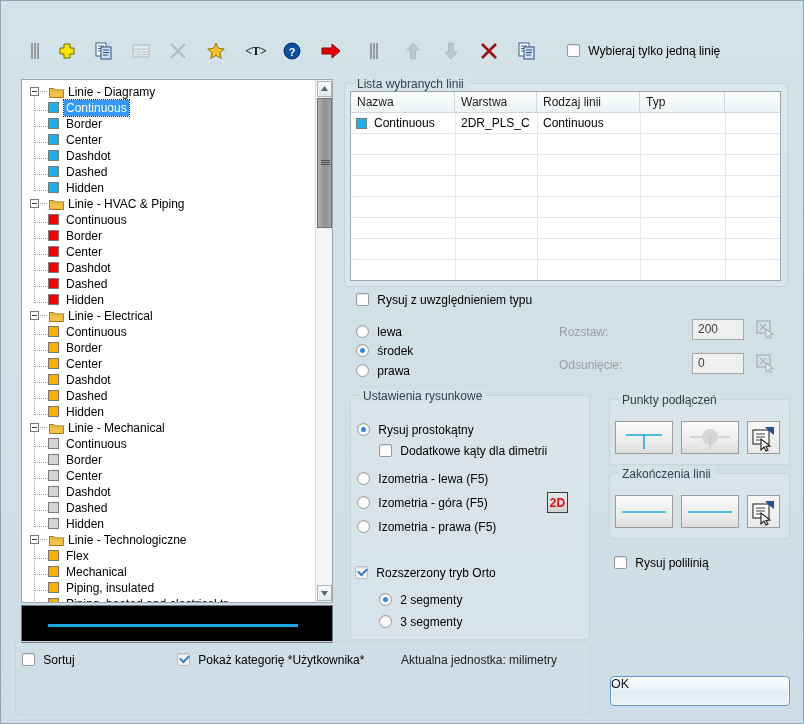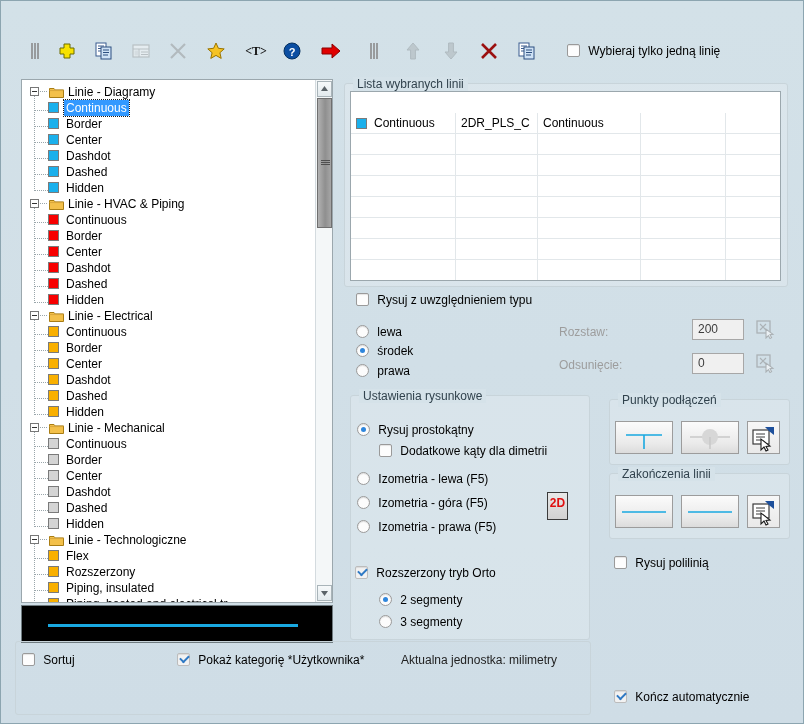--- a/index.html
+++ b/index.html
@@ -190,21 +190,21 @@
   .pickbtn { position:absolute; width:20px; height:20px; cursor:pointer; }
   
   .ibtn {
     position:absolute;
     background:linear-gradient(180deg,#fbfbfb,#eaeaea 70%,#dcdcdc);
     border:1px solid #9c9c9c;
     cursor:pointer;
   }
   .ibtn.flat { background:linear-gradient(180deg,#f7f7f7,#e9e9e9); }
   .badge2d {
-    position:absolute; width:21px; height:28px;
+    position:absolute; width:21px; height:21px;
     background:linear-gradient(180deg,#e8e8e8,#d2d2d2);
     border:1px solid #3b3b3b;
     color:#e01010; font-weight:bold; font-size:12px;
     text-align:center; line-height:20px;
   }
   
   .bottom-panel {
     position:absolute; left:14px; top:640px; width:576px; height:74px;
     border:1px solid #c8d4da; border-radius:3px;
   }
@@ -494,21 +494,21 @@
         </div>
         <div class="dotted-v" style="left: 12px; top: 464px; height: 64px;"></div>
         <div class="trow" style="top: 468px;">
           <div class="dotted-h" style="left: 13px; top: 10px; width: 14px;"></div>
           <div class="swatch" style="left: 26px; background: rgb(249, 176, 0);"></div>
           <div class="tlabel" style="left: 44px;">Flex</div>
         </div>
         <div class="trow" style="top: 484px;">
           <div class="dotted-h" style="left: 13px; top: 10px; width: 14px;"></div>
           <div class="swatch" style="left: 26px; background: rgb(249, 176, 0);"></div>
-          <div class="tlabel" style="left: 44px;">Rozszerzony</div>
+          <div class="tlabel" style="left: 44px;">Mechanical</div>
         </div>
         <div class="trow" style="top: 500px;">
           <div class="dotted-h" style="left: 13px; top: 10px; width: 14px;"></div>
           <div class="swatch" style="left: 26px; background: rgb(249, 176, 0);"></div>
           <div class="tlabel" style="left: 44px;">Piping, insulated</div>
         </div>
         <div class="trow" style="top: 516px;">
           <div class="swatch" style="left: 26px; background: rgb(249, 176, 0);"></div>
           <div class="tlabel" style="left: 44px;">Piping, heated and electrical tr.</div>
         </div>
@@ -536,20 +536,27 @@
 
   <div class="preview">
     <div class="pline" style="background: rgb(25, 168, 224);"></div>
   </div>
 
   <div class="group" style="left:343px; top:82px; width:444px; height:204px;">
     <div class="g-title">Lista wybranych linii</div>
   </div>
 
   <div class="list-table">
+    <div class="lt-head">
+      <div class="hc" style="left:0;   width:104px;">Nazwa</div>
+      <div class="hc" style="left:104px;width:82px;">Warstwa</div>
+      <div class="hc" style="left:186px;width:103px;">Rodzaj linii</div>
+      <div class="hc" style="left:289px;width:85px;">Typ</div>
+      <div class="hc" style="left:374px;width:57px; border-right:none;"></div>
+    </div>
     <div class="lt-vline" style="left:104px"></div>
     <div class="lt-vline" style="left:186px"></div>
     <div class="lt-vline" style="left:289px"></div>
     <div class="lt-vline" style="left:374px"></div>
     <div class="lt-rowline" style="top:41px"></div>
     <div class="lt-rowline" style="top:62px"></div>
     <div class="lt-rowline" style="top:83px"></div>
     <div class="lt-rowline" style="top:104px"></div>
     <div class="lt-rowline" style="top:125px"></div>
     <div class="lt-rowline" style="top:146px"></div>
@@ -702,14 +709,15 @@
   <div class="chk-row" style="left:176px; top:652px;">
     <span class="cb checked disabledbox"></span>
     <span class="lbl">Pokaż kategorię *Użytkownika*</span>
   </div>
   <div class="unit-text">Aktualna jednostka: milimetry</div>
 
   <div class="chk-row" style="left:613px; top:689px;">
     <span class="cb checked disabledbox"></span>
     <span class="lbl">Kończ automatycznie</span>
   </div>
+  <div class="ok-btn">OK</div>
 
 </div>
 
 </body></html>

